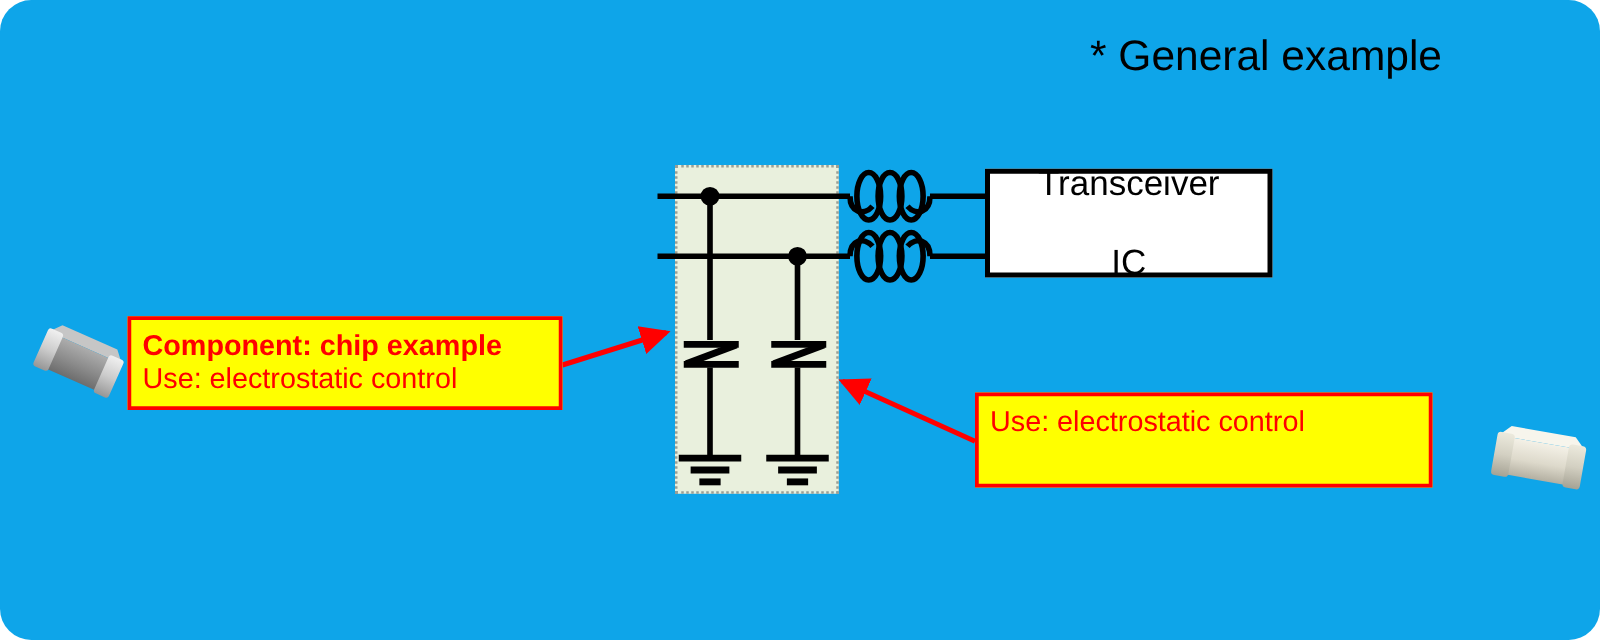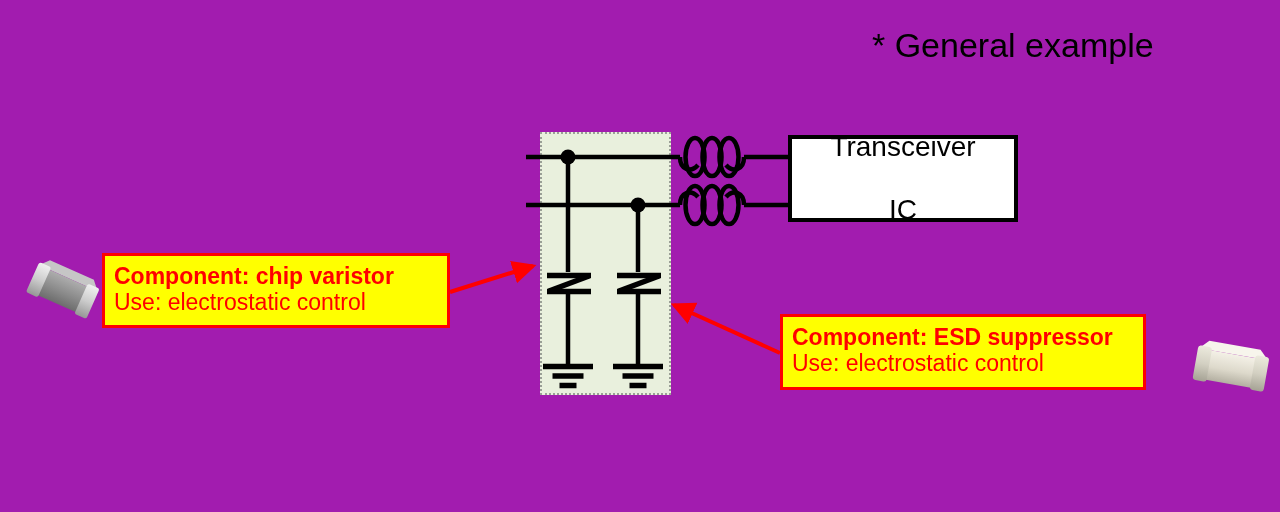--- a/index.html
+++ b/index.html
@@ -1,23 +1,24 @@
 <!DOCTYPE html>
 <html><head>
 <meta charset="utf-8">
 <style>
   * { margin: 0; padding: 0; box-sizing: border-box; }
   html, body { background: #ffffff; }
   .stage {
     position: relative;
     width: 1280px;
     height: 512px;
-    background: #a21caf;
+    background: #0ea5e9;
     overflow: hidden;
     font-family: "Liberation Sans", sans-serif;
+    border-radius: 25px;
   }
   .abs { position: absolute; }
 
   .note {
     left: 872px; top: 26px;
     font-size: 34px; color: #000000;
     white-space: nowrap;
     z-index: 4;
   }
 
@@ -148,26 +149,25 @@
     <line x1="450" y1="292" x2="533" y2="266" stroke="#ff0000" stroke-width="4" marker-end="url(#arrowhead)"></line>
     <line x1="780" y1="353" x2="674" y2="305" stroke="#ff0000" stroke-width="4" marker-end="url(#arrowhead)"></line>
   </svg>
 
   <div class="abs ic-box">
     <span>Transceiver</span>
     <span>IC</span>
   </div>
 
   <div class="abs callout callout-left">
-    <div class="component-line">Component: chip varistor</div>
+    <div class="component-line">Component: chip example</div>
     <div class="use-line">Use: electrostatic control</div>
   </div>
 
   <div class="abs callout callout-right">
-    <div class="component-line">Component: ESD suppressor</div>
     <div class="use-line">Use: electrostatic control</div>
   </div>
 
   <svg class="abs chip-photo chip-left" width="90" height="90" viewBox="0 0 90 90" xmlns="http://www.w3.org/2000/svg">
     <defs>
       <linearGradient id="lcBody" x1="0" y1="0" x2="0" y2="1">
         <stop offset="0" stop-color="#adadad"></stop>
         <stop offset="0.55" stop-color="#8b8b8b"></stop>
         <stop offset="1" stop-color="#6d6d6d"></stop>
       </linearGradient>

